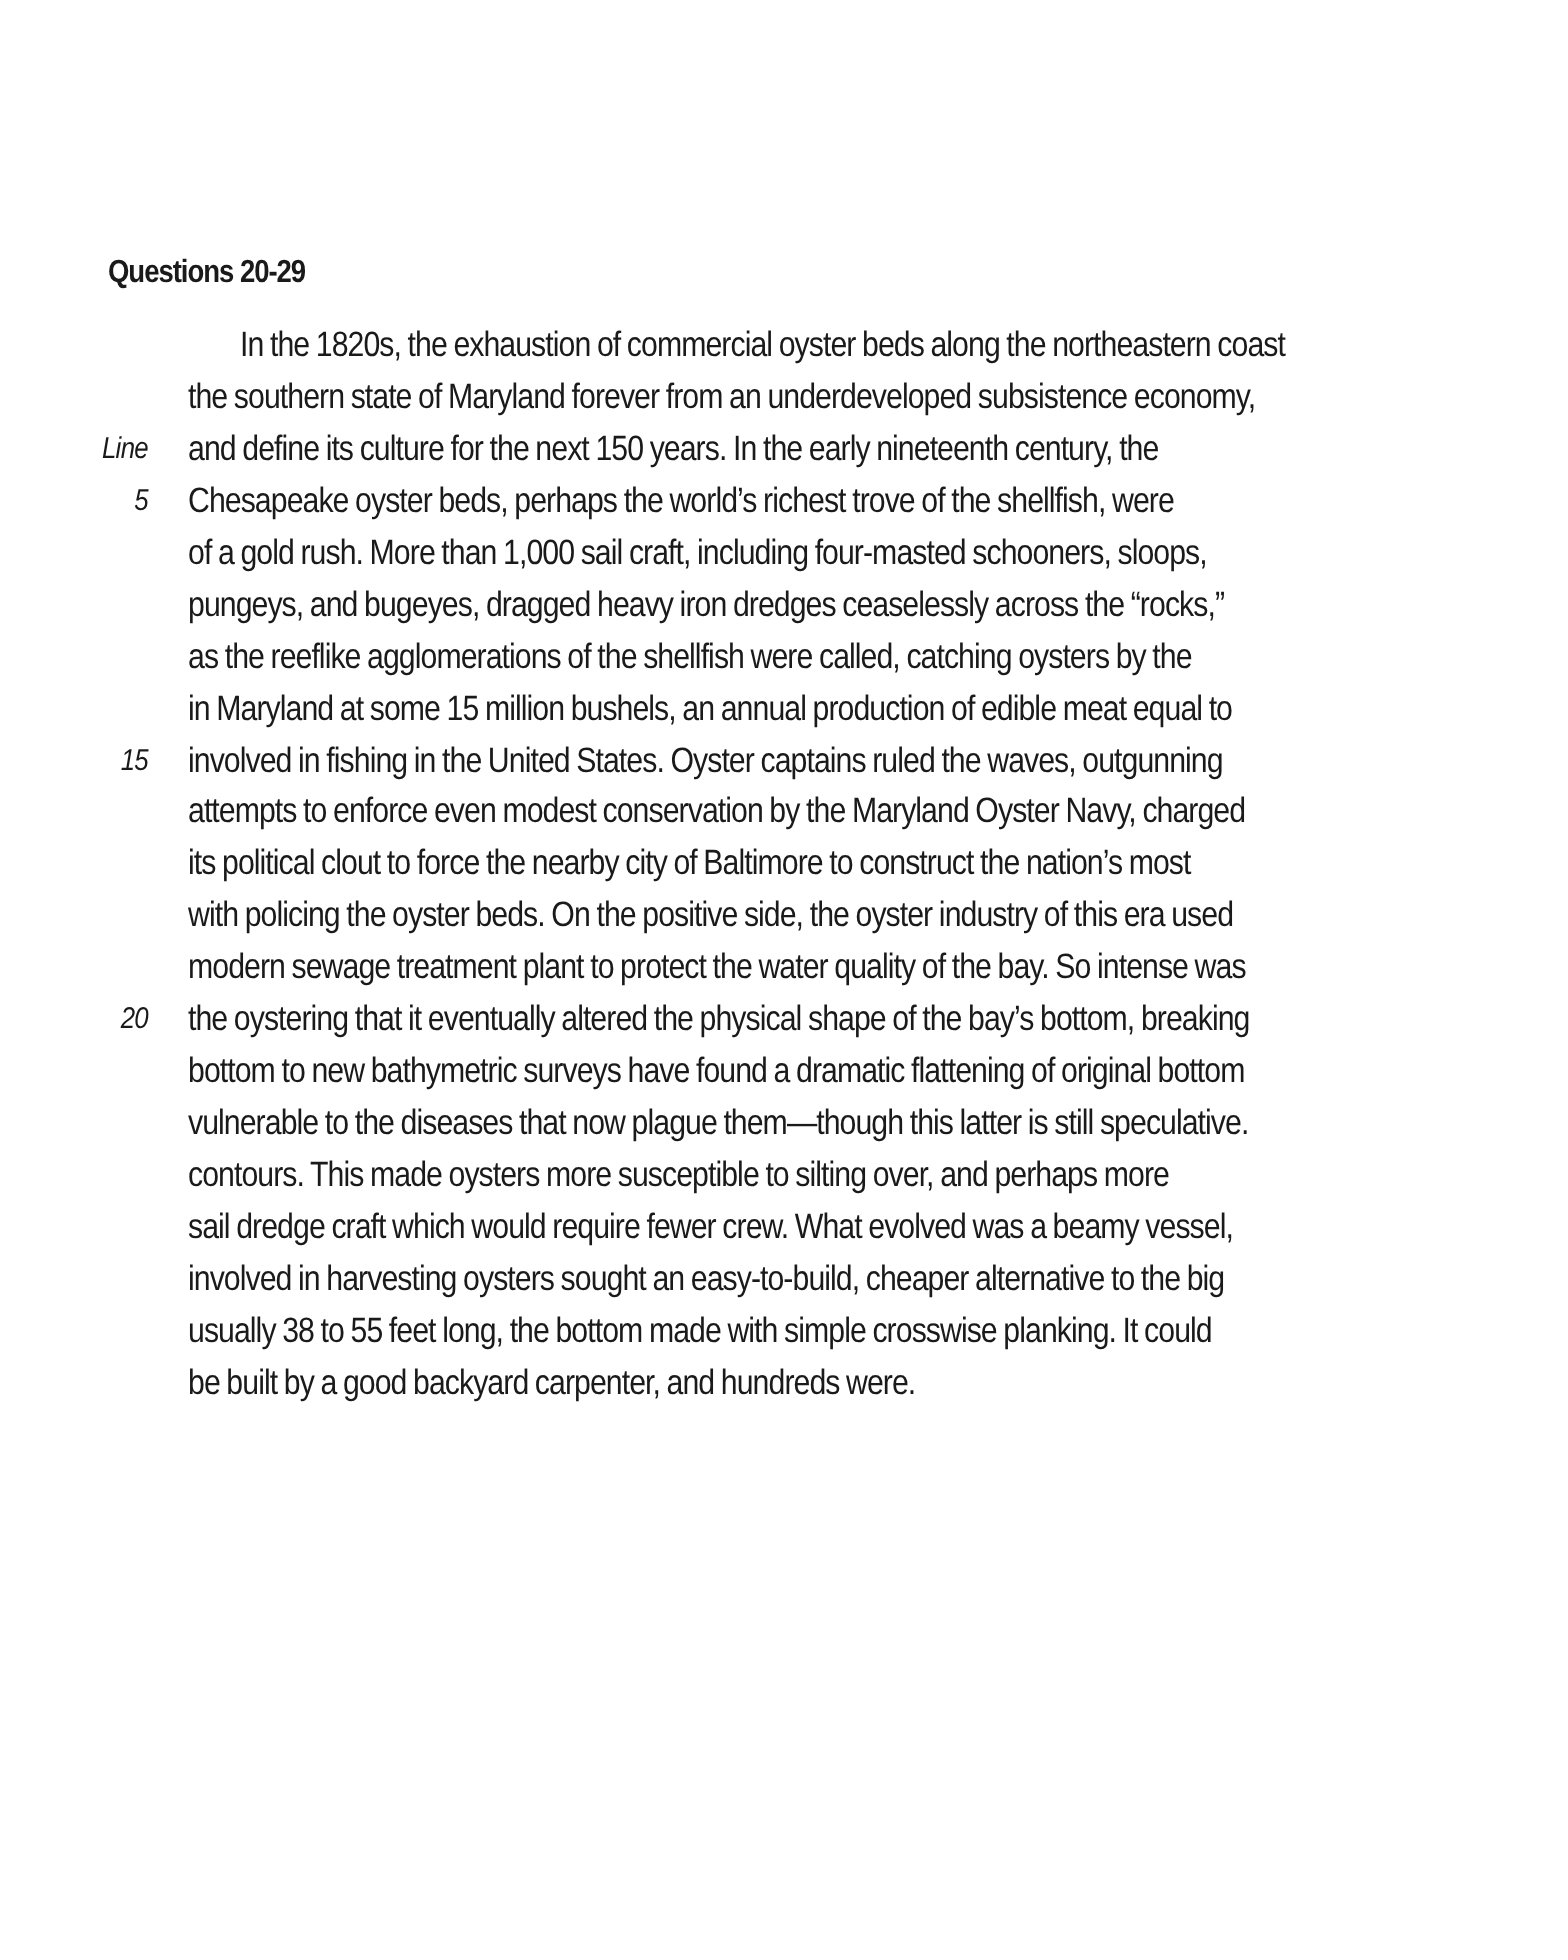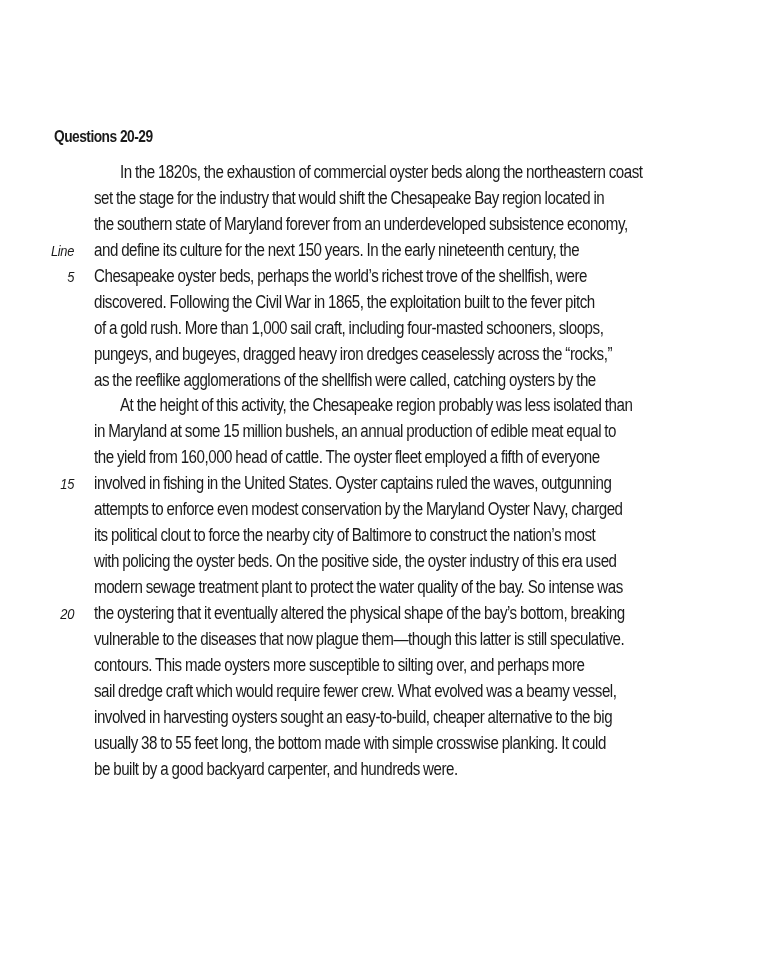--- a/index.html
+++ b/index.html
@@ -67,61 +67,45 @@
 
 <div class="heading">Questions 20-29</div>
 
 <div class="passage" id="passage">
     <div class="line">
       <span class="line-number"></span>
       <span class="line-text indent">In the 1820s, the exhaustion of commercial oyster beds along the northeastern coast</span>
     </div>
     <div class="line">
       <span class="line-number"></span>
-      <span class="line-text">set the stage for the industry that would shift the Chesapeake Bay region located in</span>
-    </div>
-    <div class="line">
-      <span class="line-number"></span>
       <span class="line-text">the southern state of Maryland forever from an underdeveloped subsistence economy,</span>
     </div>
     <div class="line">
       <span class="line-number">Line</span>
       <span class="line-text">and define its culture for the next 150 years. In the early nineteenth century, the</span>
     </div>
     <div class="line">
       <span class="line-number">5</span>
       <span class="line-text">Chesapeake oyster beds, perhaps the world’s richest trove of the shellfish, were</span>
-    </div>
-    <div class="line">
-      <span class="line-number"></span>
-      <span class="line-text">discovered. Following the Civil War in 1865, the exploitation built to the fever pitch</span>
     </div>
     <div class="line">
       <span class="line-number"></span>
       <span class="line-text">of a gold rush. More than 1,000 sail craft, including four-masted schooners, sloops,</span>
     </div>
     <div class="line">
       <span class="line-number"></span>
       <span class="line-text">pungeys, and bugeyes, dragged heavy iron dredges ceaselessly across the “rocks,”</span>
     </div>
     <div class="line">
       <span class="line-number"></span>
       <span class="line-text">as the reeflike agglomerations of the shellfish were called, catching oysters by the</span>
     </div>
     <div class="line">
       <span class="line-number"></span>
-      <span class="line-text indent">At the height of this activity, the Chesapeake region probably was less isolated than</span>
-    </div>
-    <div class="line">
-      <span class="line-number"></span>
       <span class="line-text">in Maryland at some 15 million bushels, an annual production of edible meat equal to</span>
-    </div>
-    <div class="line">
-      <span class="line-number"></span>
-      <span class="line-text">the yield from 160,000 head of cattle. The oyster fleet employed a fifth of everyone</span>
     </div>
     <div class="line">
       <span class="line-number">15</span>
       <span class="line-text">involved in fishing in the United States. Oyster captains ruled the waves, outgunning</span>
     </div>
     <div class="line">
       <span class="line-number"></span>
       <span class="line-text">attempts to enforce even modest conservation by the Maryland Oyster Navy, charged</span>
     </div>
     <div class="line">
@@ -132,20 +116,24 @@
       <span class="line-number"></span>
       <span class="line-text">with policing the oyster beds. On the positive side, the oyster industry of this era used</span>
     </div>
     <div class="line">
       <span class="line-number"></span>
       <span class="line-text">modern sewage treatment plant to protect the water quality of the bay. So intense was</span>
     </div>
     <div class="line">
       <span class="line-number">20</span>
       <span class="line-text">the oystering that it eventually altered the physical shape of the bay’s bottom, breaking</span>
+    </div>
+    <div class="line">
+      <span class="line-number"></span>
+      <span class="line-text">bottom to new bathymetric surveys have found a dramatic flattening of original bottom</span>
     </div>
     <div class="line">
       <span class="line-number"></span>
       <span class="line-text">vulnerable to the diseases that now plague them—though this latter is still speculative.</span>
     </div>
     <div class="line">
       <span class="line-number"></span>
       <span class="line-text">contours. This made oysters more susceptible to silting over, and perhaps more</span>
     </div>
     <div class="line">

